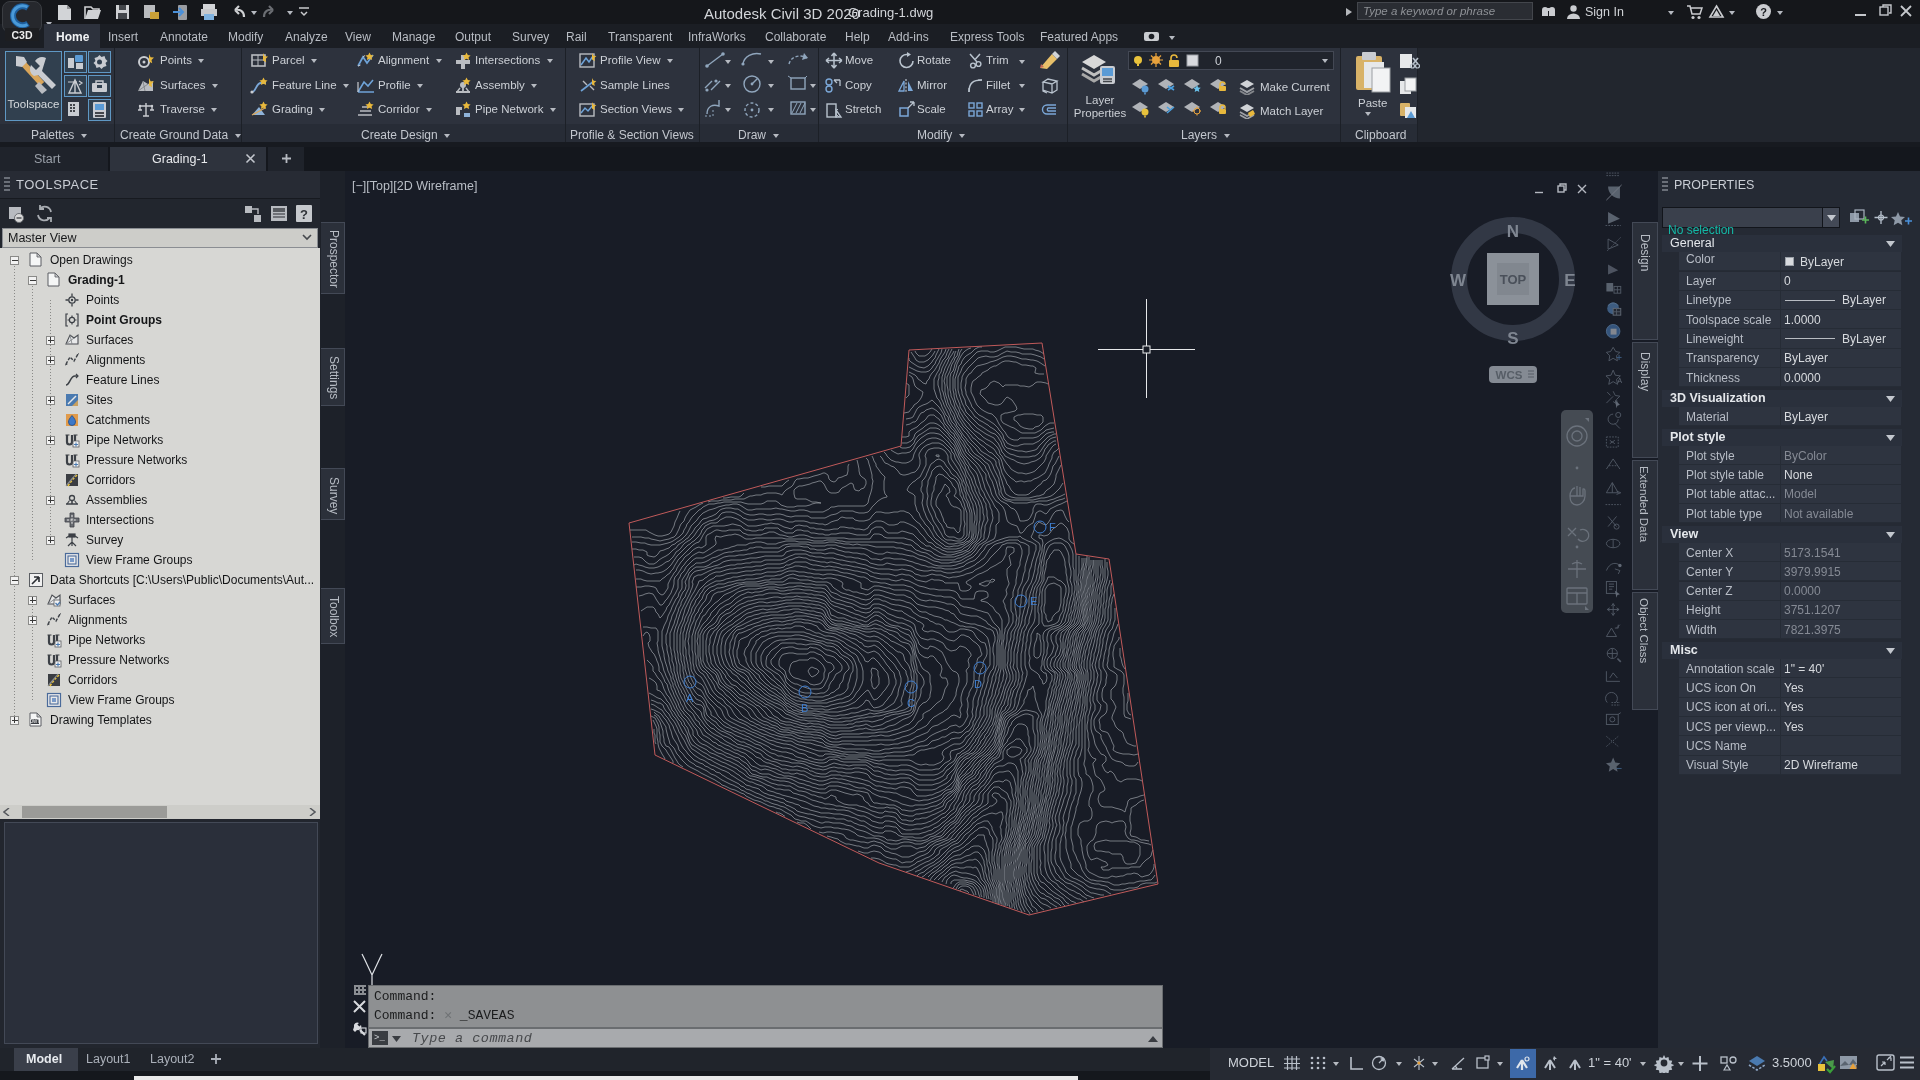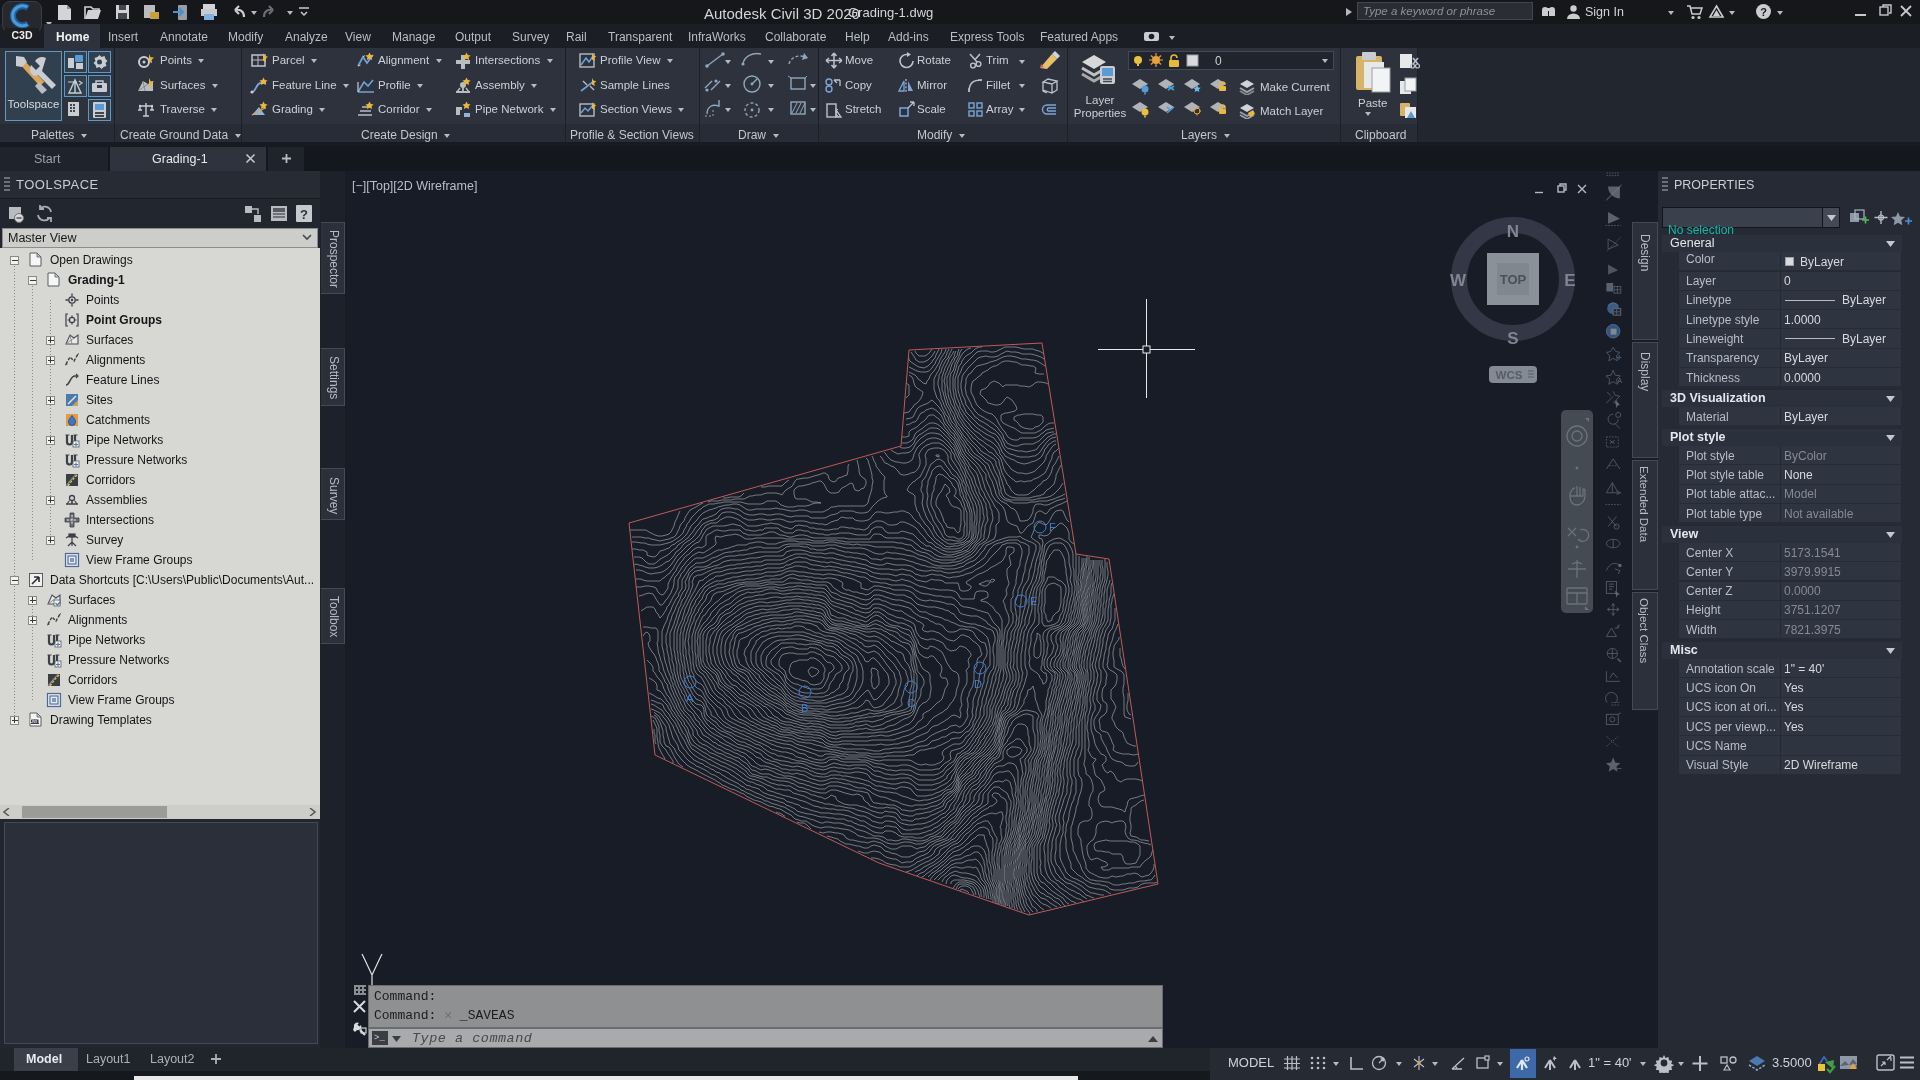--- a/index.html
+++ b/index.html
@@ -1050,21 +1050,21 @@
 <div class="ab" style="left:1780px;top:271.5px;width:1px;height:19.3px;background:#262c36"></div>
 <div class="ab" style="left:1686px;top:274.1px;font-size:12px;color:#b8bdc6;white-space:nowrap">Layer</div>
 <div class="ab" style="left:1784px;top:274.1px;font-size:12px;color:#d7dade;white-space:nowrap">0</div>
 <div class="ab" style="left:1679px;top:290.8px;width:222px;height:19.3px;background:#2e3440;border-bottom:1px solid #262c36"></div>
 <div class="ab" style="left:1780px;top:290.8px;width:1px;height:19.3px;background:#262c36"></div>
 <div class="ab" style="left:1686px;top:293.4px;font-size:12px;color:#b8bdc6;white-space:nowrap">Linetype</div>
 <div class="ab" style="left:1785px;top:299.8px;width:50px;height:1px;background:#b8bcc2"></div>
 <div class="ab" style="left:1842px;top:293.4px;font-size:12px;color:#d7dade;white-space:nowrap">ByLayer</div>
 <div class="ab" style="left:1679px;top:310.1px;width:222px;height:19.3px;background:#2e3440;border-bottom:1px solid #262c36"></div>
 <div class="ab" style="left:1780px;top:310.1px;width:1px;height:19.3px;background:#262c36"></div>
-<div class="ab" style="left:1686px;top:312.7px;font-size:12px;color:#b8bdc6;white-space:nowrap">Linetype style</div>
+<div class="ab" style="left:1686px;top:312.7px;font-size:12px;color:#b8bdc6;white-space:nowrap">Toolspace scale</div>
 <div class="ab" style="left:1784px;top:312.7px;font-size:12px;color:#d7dade;white-space:nowrap">1.0000</div>
 <div class="ab" style="left:1679px;top:329.4px;width:222px;height:19.3px;background:#2e3440;border-bottom:1px solid #262c36"></div>
 <div class="ab" style="left:1780px;top:329.4px;width:1px;height:19.3px;background:#262c36"></div>
 <div class="ab" style="left:1686px;top:332.0px;font-size:12px;color:#b8bdc6;white-space:nowrap">Lineweight</div>
 <div class="ab" style="left:1785px;top:338.4px;width:50px;height:1px;background:#b8bcc2"></div>
 <div class="ab" style="left:1842px;top:332.0px;font-size:12px;color:#d7dade;white-space:nowrap">ByLayer</div>
 <div class="ab" style="left:1679px;top:348.7px;width:222px;height:19.3px;background:#2e3440;border-bottom:1px solid #262c36"></div>
 <div class="ab" style="left:1780px;top:348.7px;width:1px;height:19.3px;background:#262c36"></div>
 <div class="ab" style="left:1686px;top:351.3px;font-size:12px;color:#b8bdc6;white-space:nowrap">Transparency</div>
 <div class="ab" style="left:1784px;top:351.3px;font-size:12px;color:#d7dade;white-space:nowrap">ByLayer</div>

